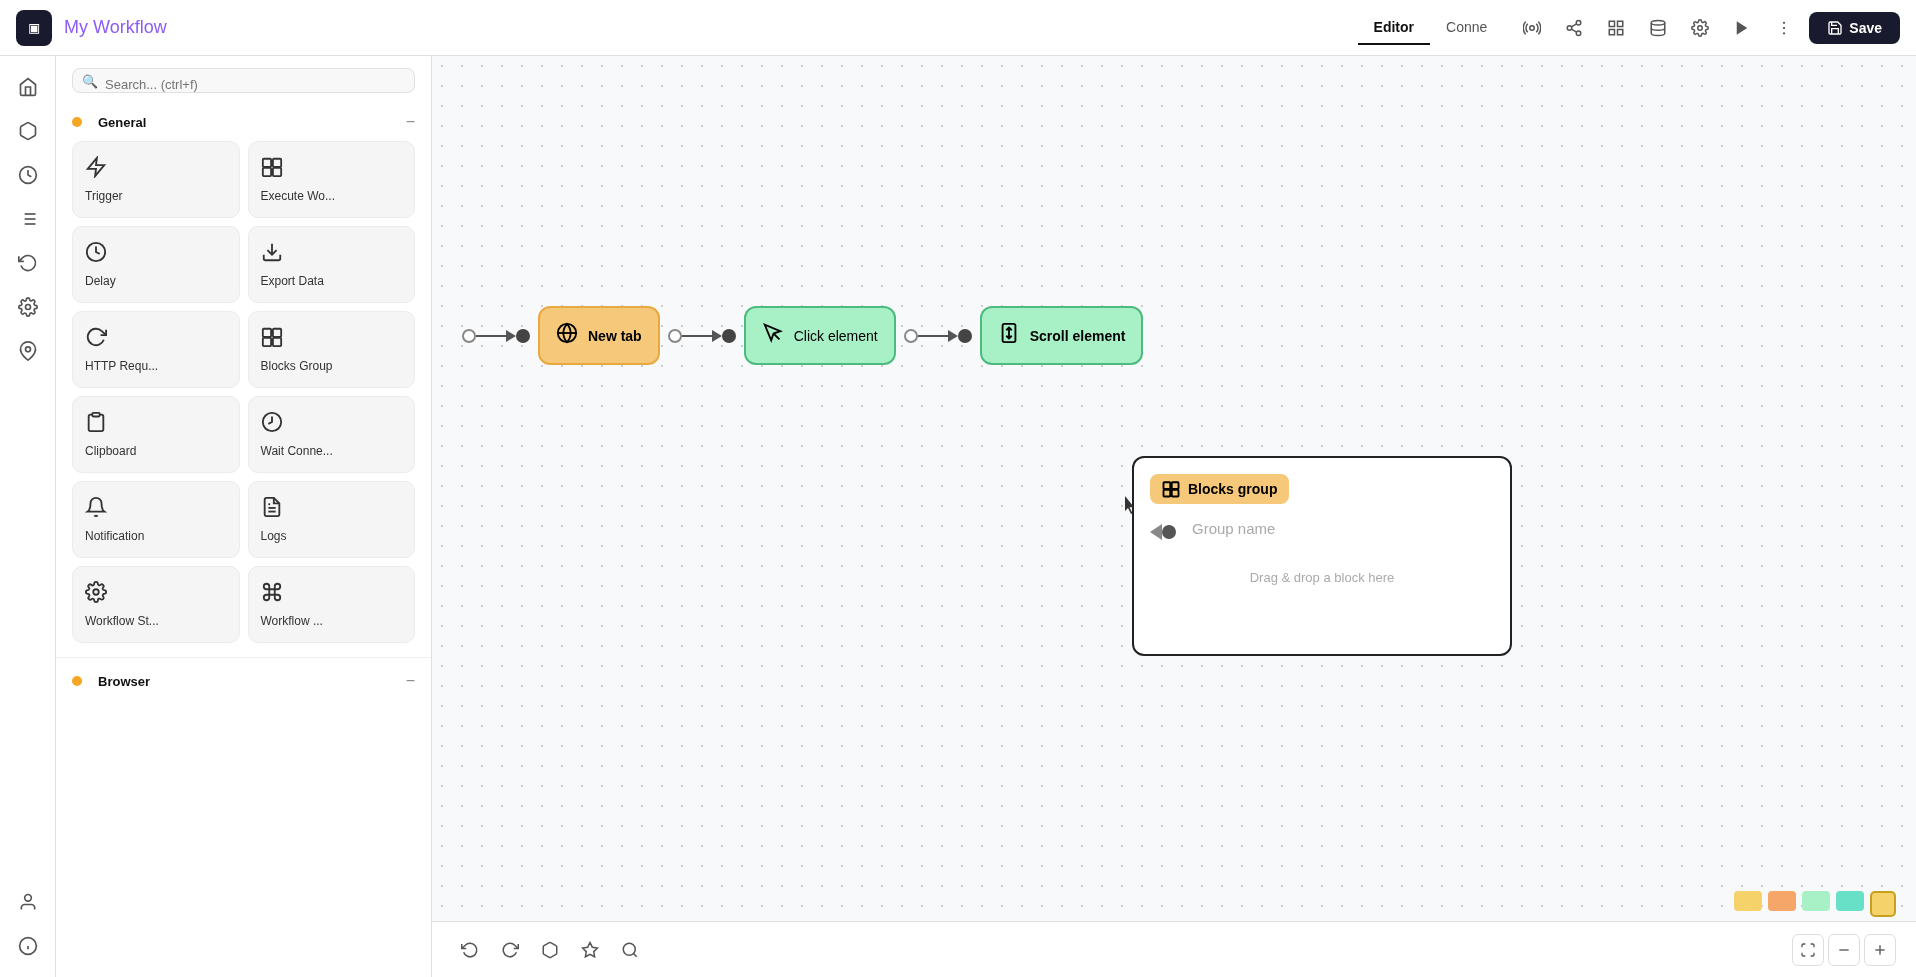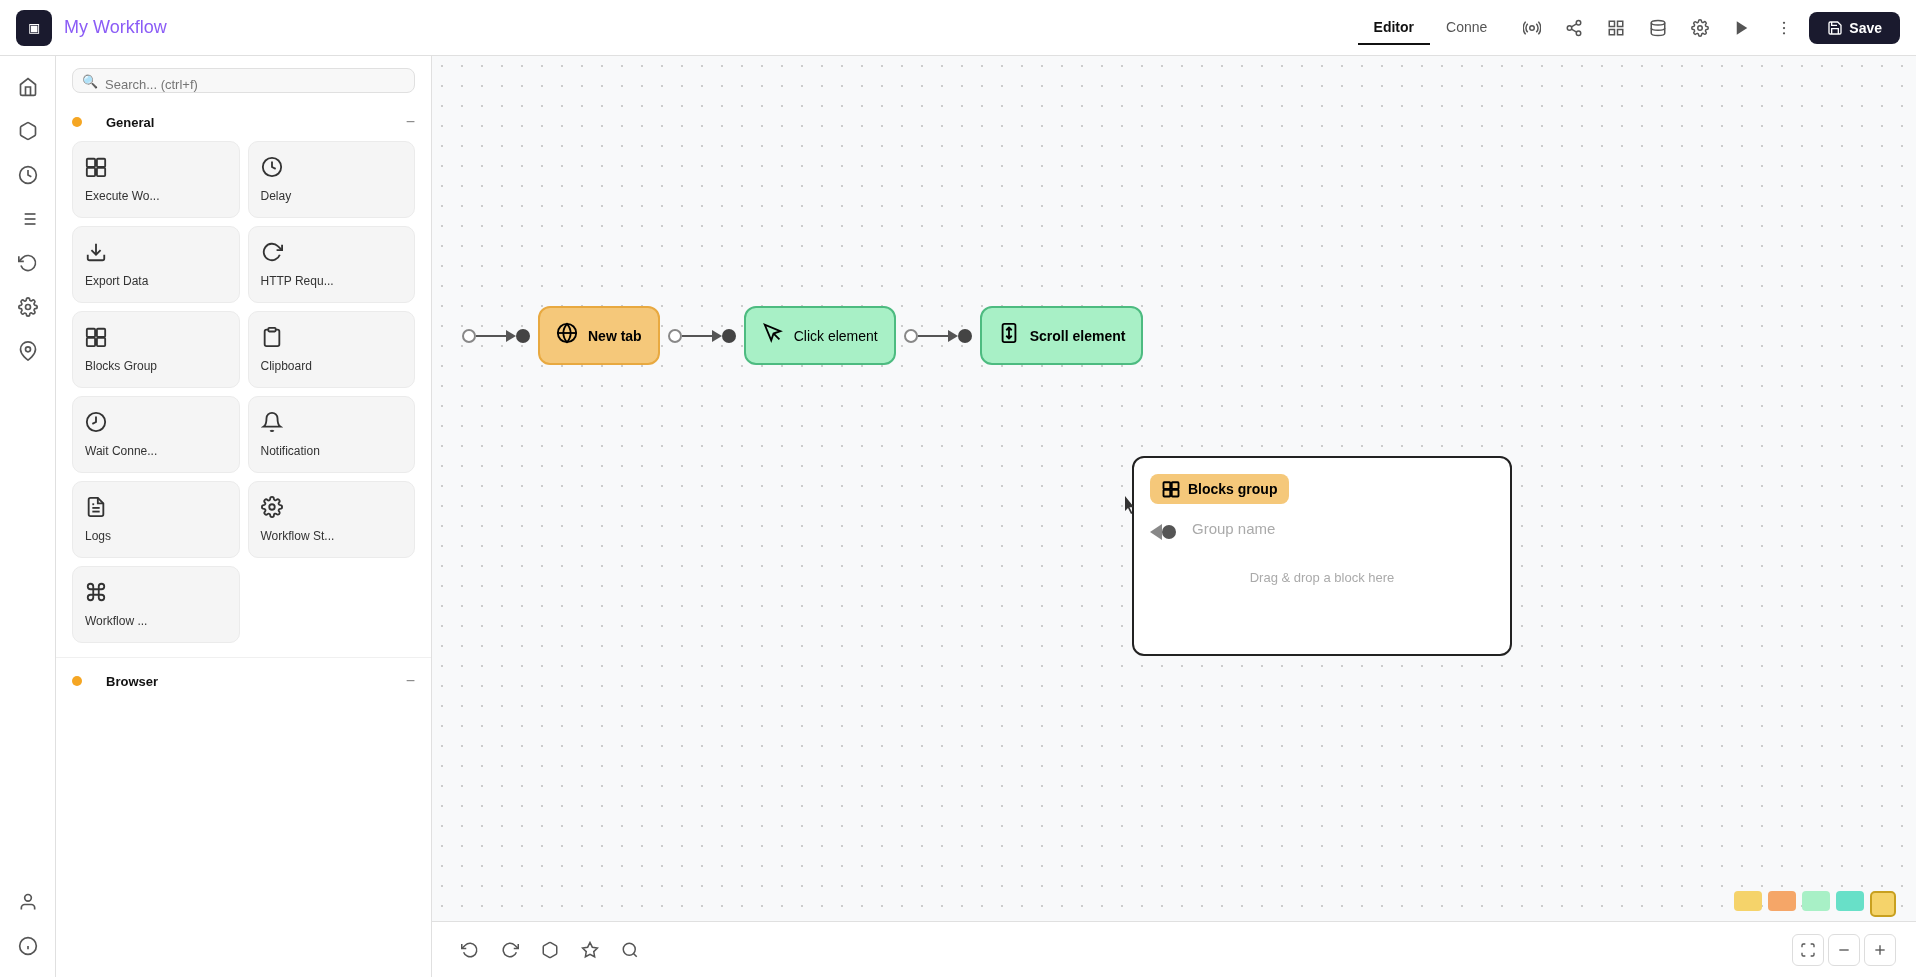--- a/index.html
+++ b/index.html
@@ -25,21 +25,21 @@
     .icon-sidebar-bottom { margin-top: auto; }
 
     
     .panel-sidebar { width: 376px; background: #fff; border-right: 1px solid #e0e0e0; display: flex; flex-direction: column; overflow: hidden; }
     .panel-search { padding: 12px 16px; }
     .panel-search input { width: 100%; padding: 8px 12px 0 32px; border: 1px solid #e0e0e0; border-radius: 8px; font-size: 13px; color: #888; background: #f8f8f8; outline: none; }
     .search-wrap { position: relative; }
     .search-icon-inner { position: absolute; left: 10px; top: 50%; transform: translateY(-50%); color: #888; font-size: 13px; }
     .panel-section { padding: 8px 16px; }
     .panel-section-header { display: flex; align-items: center; justify-content: space-between; margin-bottom: 10px; }
-    .panel-section-title { display: flex; align-items: center; gap: 24px; font-size: 13px; font-weight: 600; color: #111; }
+    .panel-section-title { display: flex; align-items: center; gap: 16px; font-size: 13px; font-weight: 600; color: #111; }
     .dot { width: 10px; height: 10px; border-radius: 50%; }
     .dot-yellow { background: #f5a623; }
     .panel-section-collapse { background: none; border: none; cursor: pointer; color: #888; font-size: 16px; }
     .panel-grid { display: grid; grid-template-columns: 1fr 1fr; gap: 8px; }
     .panel-item { background: #f5f5f5; border-radius: 10px; padding: 14px 12px; display: flex; flex-direction: column; align-items: flex-start; gap: 6px; cursor: pointer; border: 1px solid #ebebeb; }
     .panel-item-icon { font-size: 20px; color: #333; }
     .panel-item-label { font-size: 12px; color: #333; font-weight: 500; }
     .panel-divider { height: 1px; background: #f0f0f0; margin: 6px 0; }
     .panel-scroll { overflow-y: auto; flex: 1; }
 
@@ -245,20 +245,28 @@
       <div class="panel-section">
         <div class="panel-section-header">
           <div class="panel-section-title">
             <span class="dot dot-yellow"></span>
             <span>General</span>
           </div>
           <button class="panel-section-collapse">−</button>
         </div>
         <div class="panel-grid">
 
+          <div class="panel-item">
+            <span class="panel-item-icon">
+              <svg width="22" height="22" viewBox="0 0 24 24" fill="none" stroke="currentColor" stroke-width="2">
+                  <polygon points="13,2 3,14 12,14 11,22 21,10 12,10"></polygon>
+                </svg>
+            </span>
+            <span class="panel-item-label">Trigger</span>
+          </div>
 
           <div class="panel-item">
             <span class="panel-item-icon">
               <svg width="22" height="22" viewBox="0 0 24 24" fill="none" stroke="currentColor" stroke-width="2">
                   <rect x="2" y="3" width="9" height="9" rx="1"></rect>
                   <rect x="13" y="3" width="9" height="9" rx="1"></rect>
                   <rect x="2" y="13" width="9" height="9" rx="1"></rect>
                   <rect x="13" y="13" width="9" height="9" rx="1"></rect>
                 </svg>
             </span>

